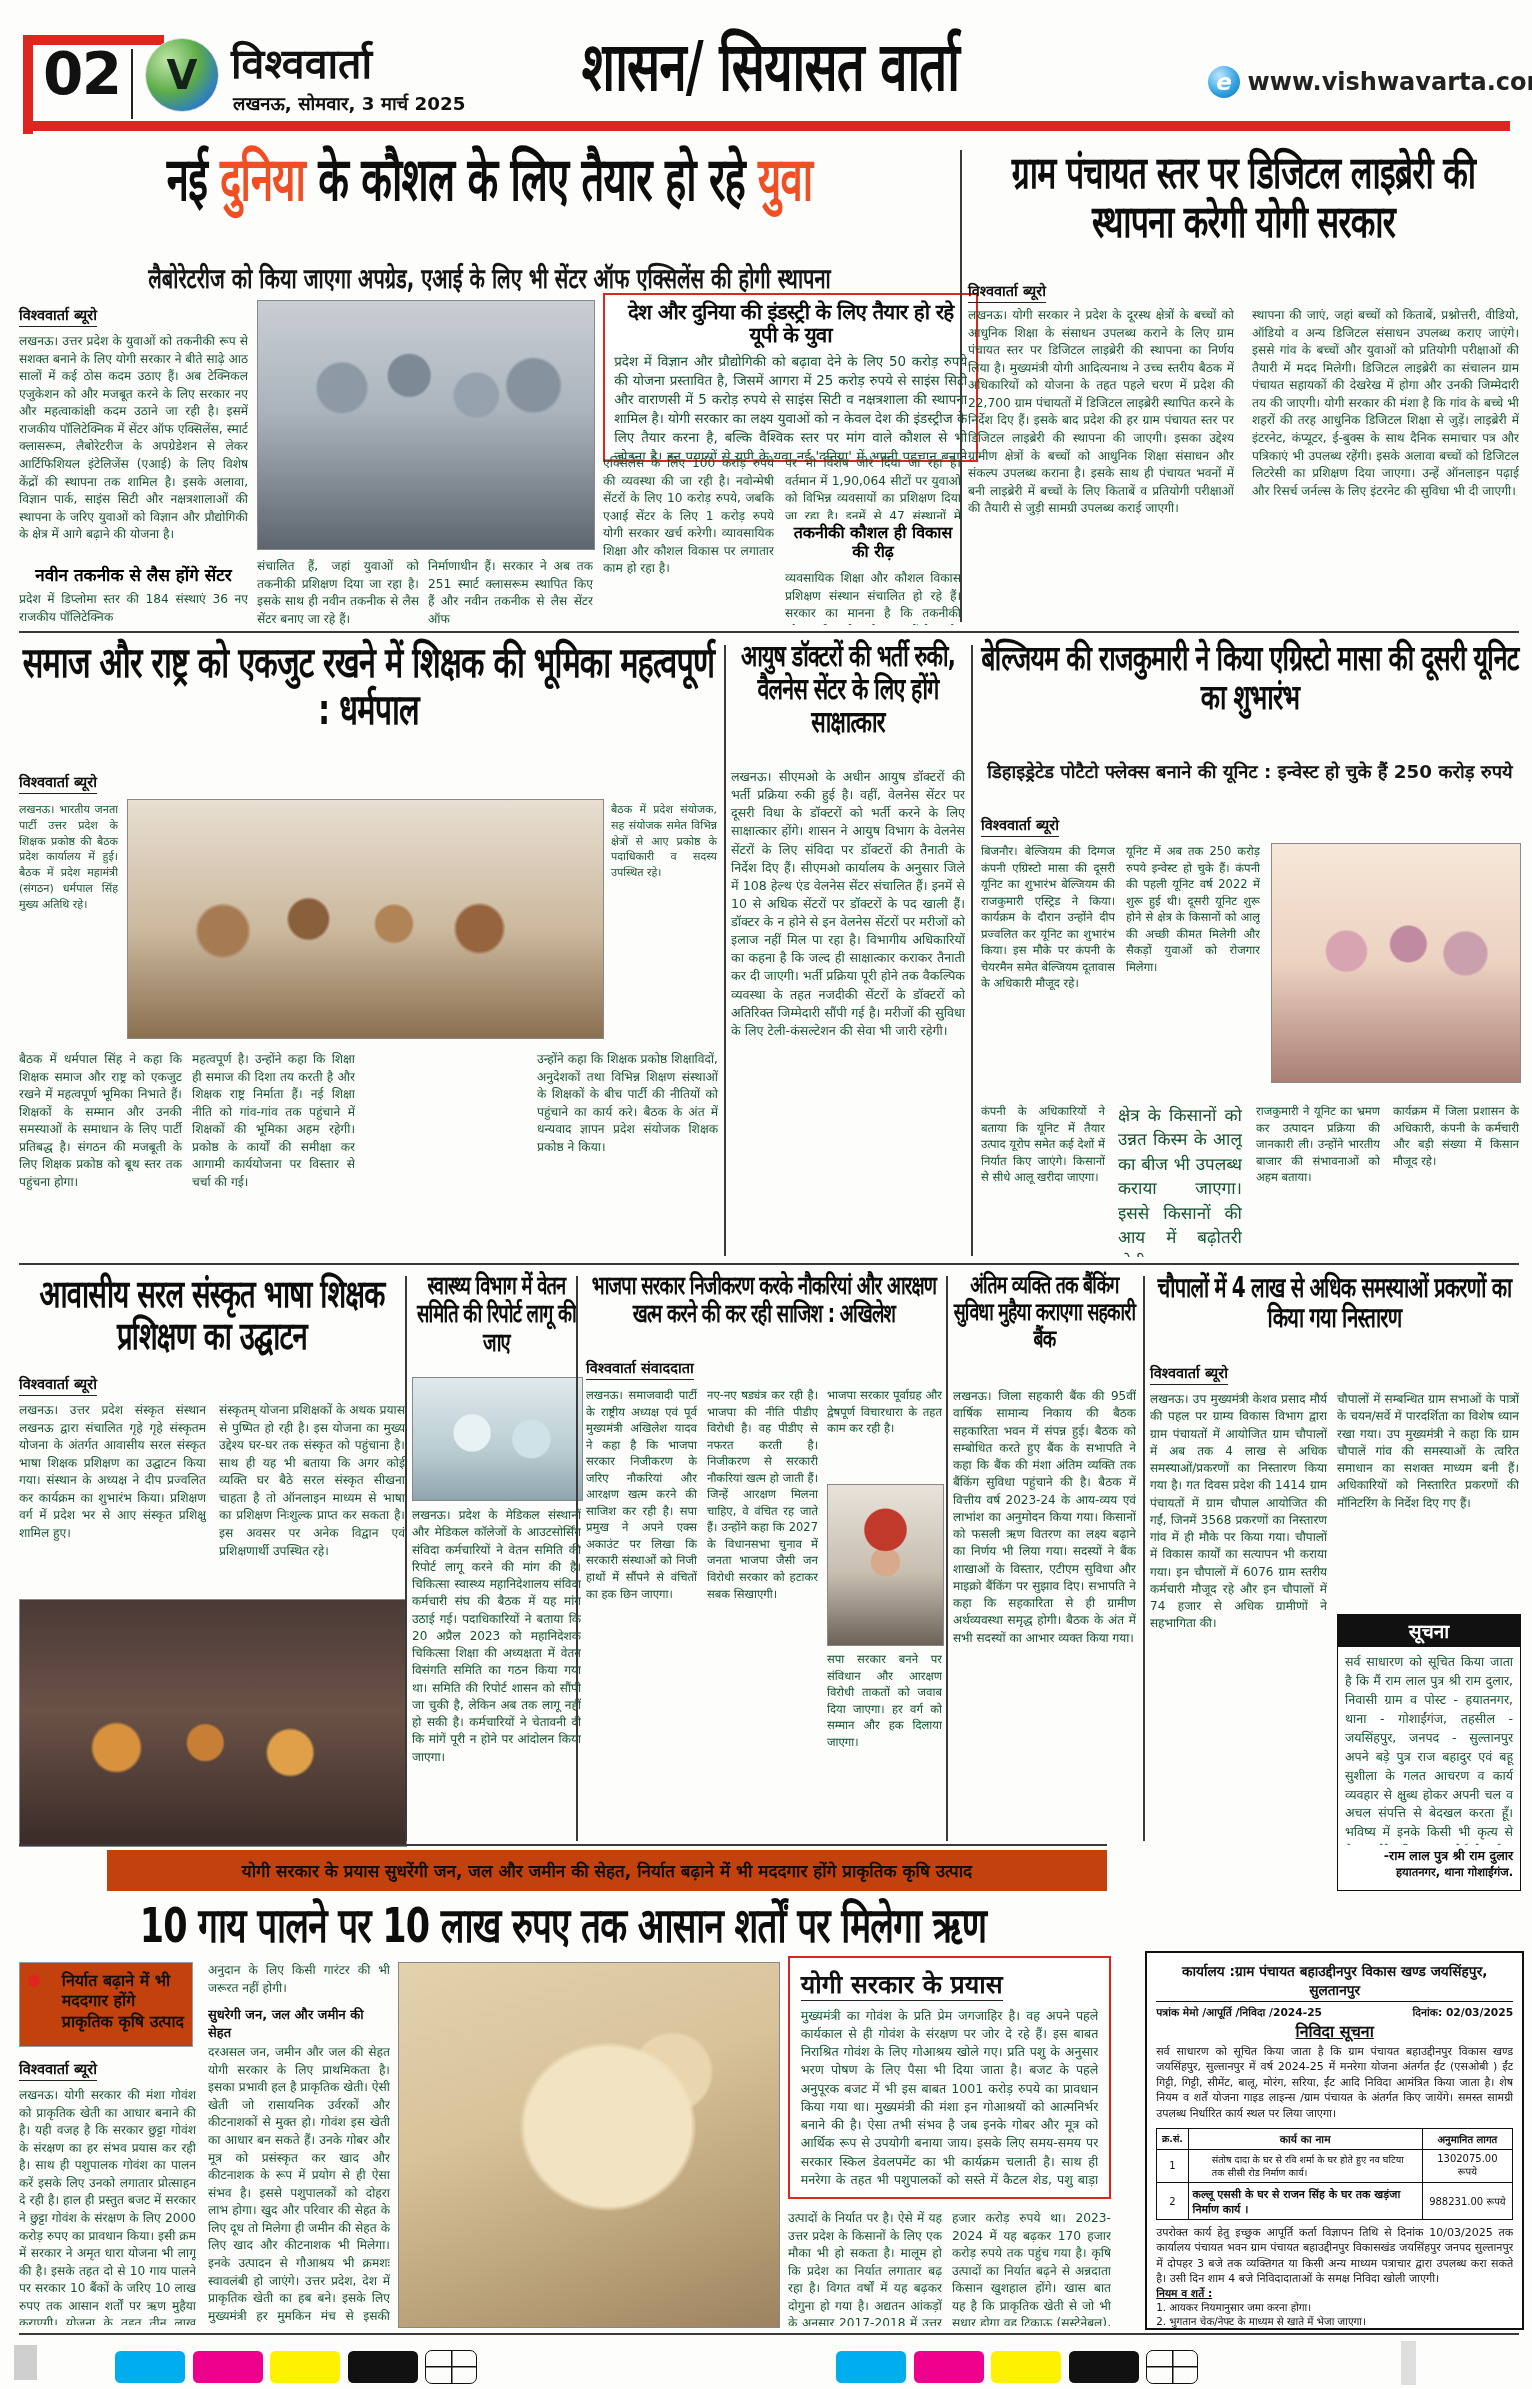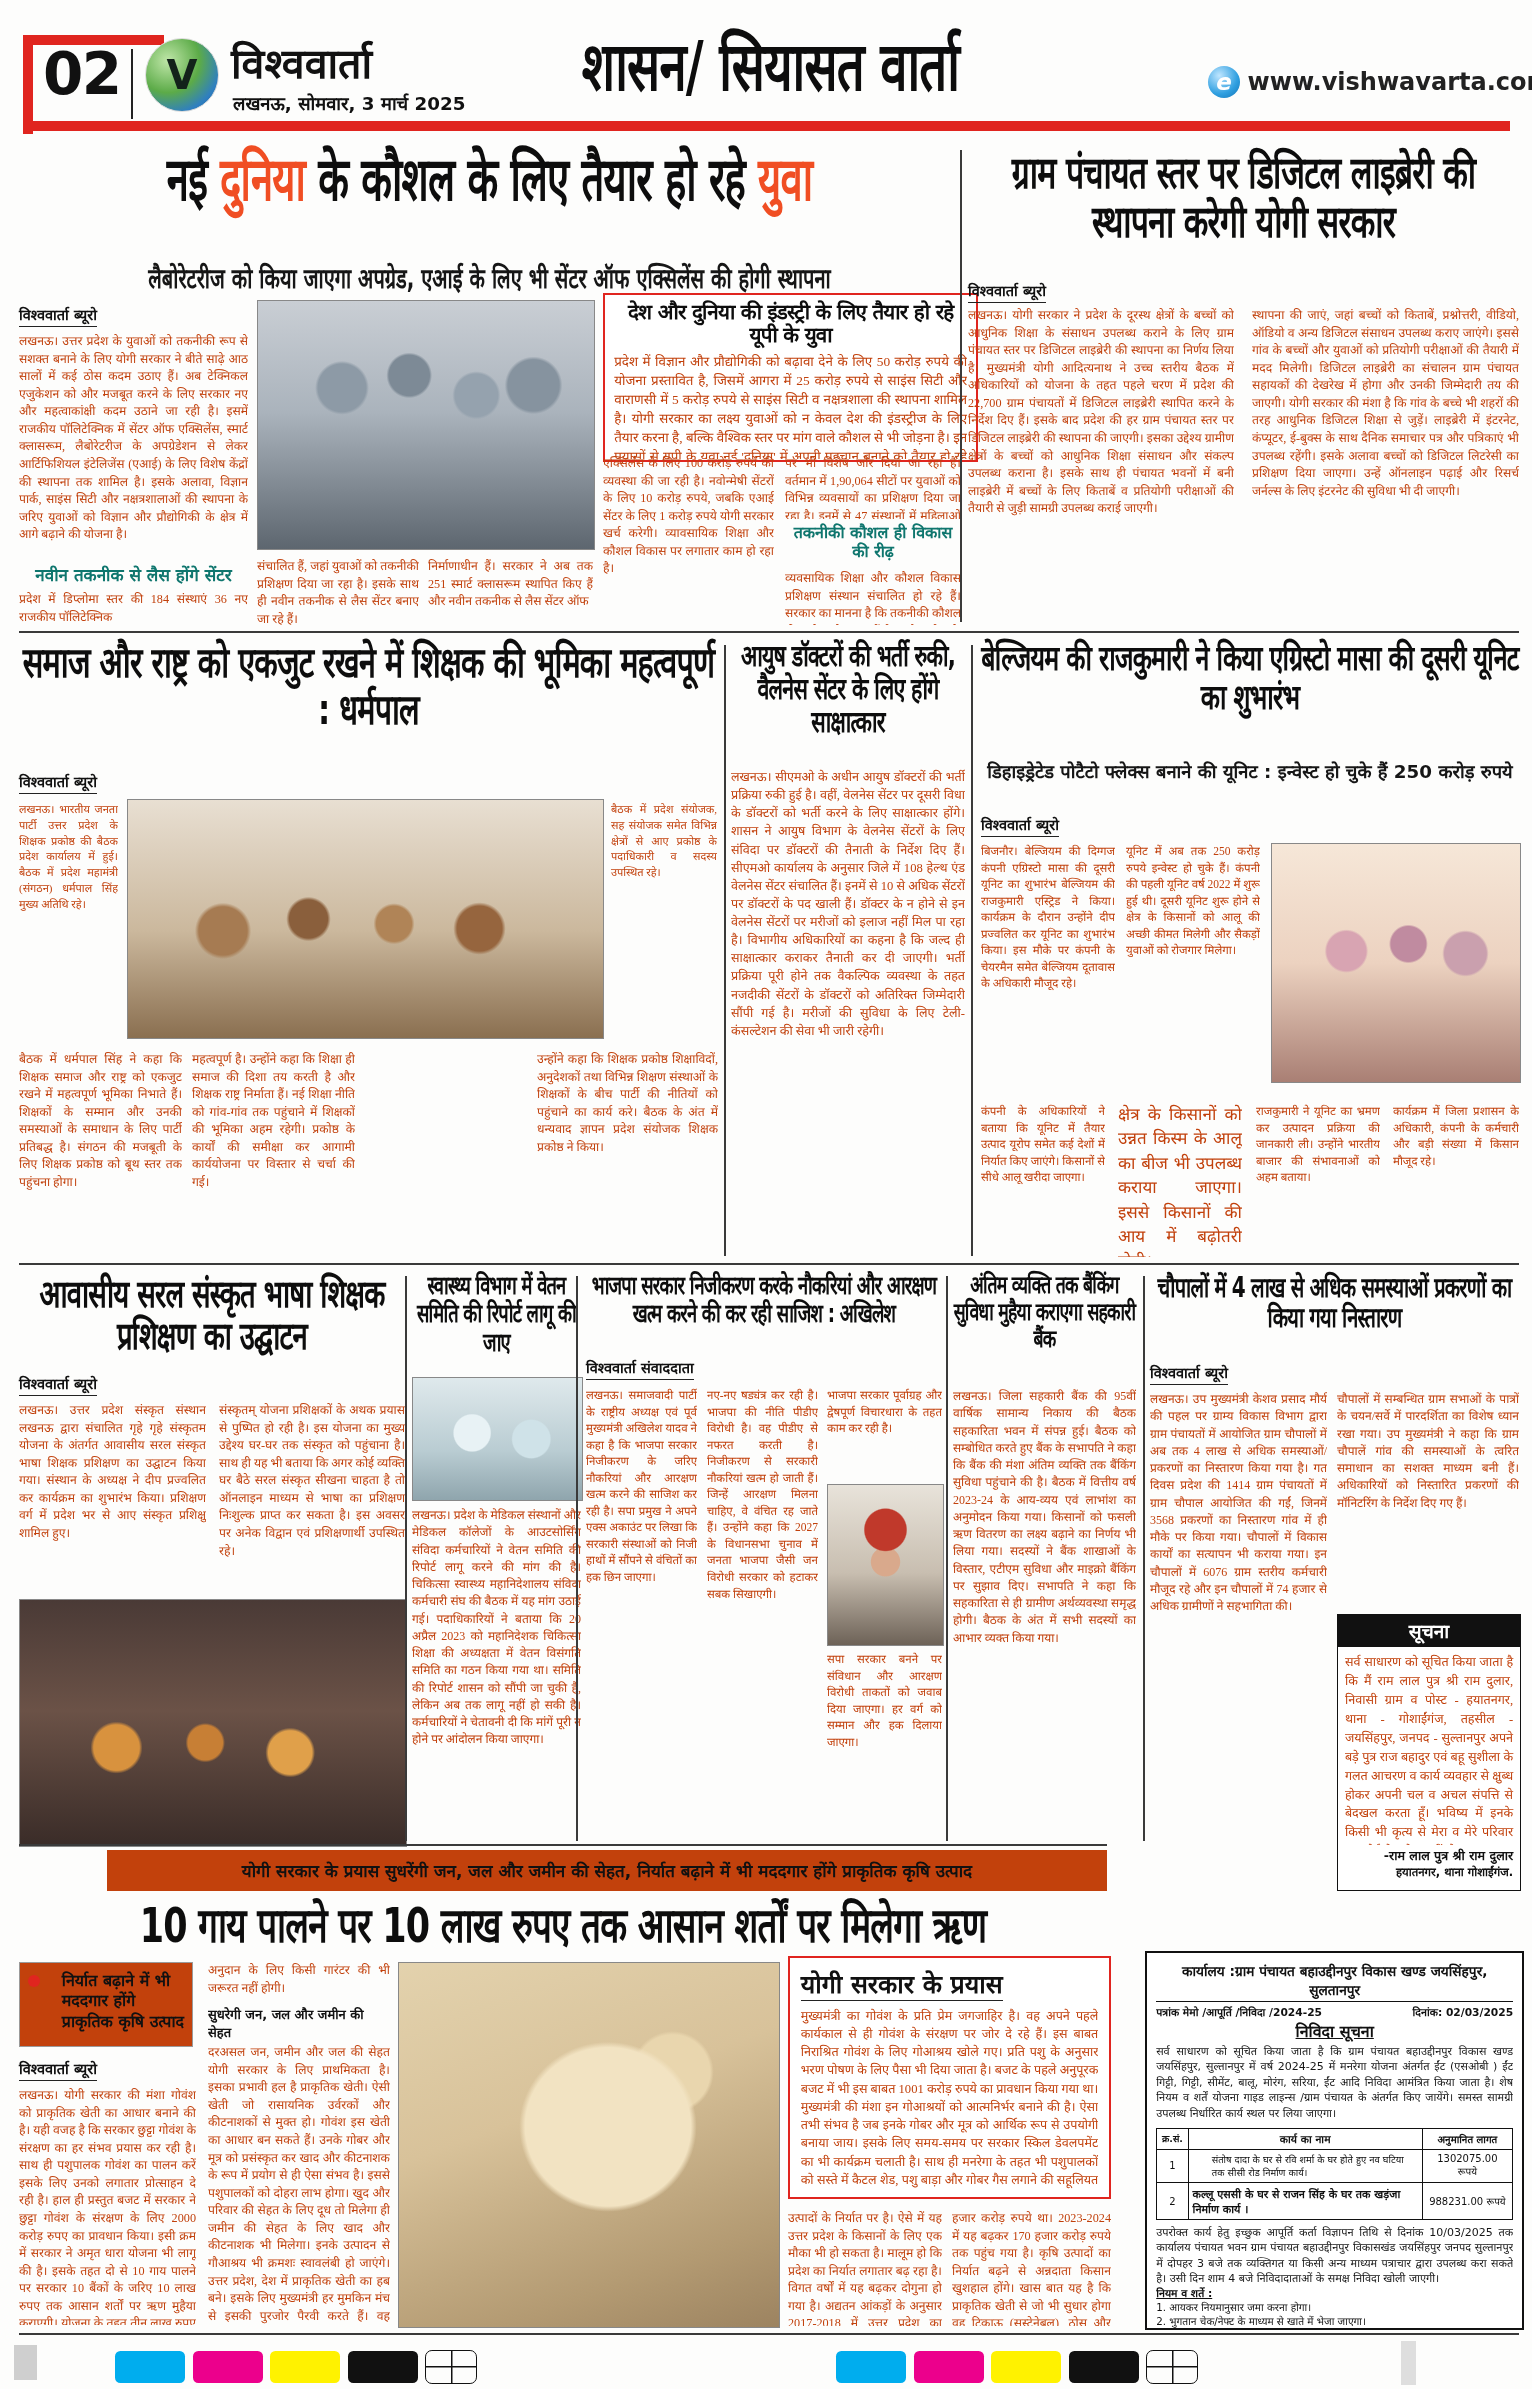--- a/index.html
+++ b/index.html
@@ -5,23 +5,23 @@
   html,body{margin:0;padding:0;background:#e9e9e9;}
   .page{position:relative;width:1533px;height:2389px;background:#fdfdfc;margin:0 auto;overflow:hidden;
         font-family:"DejaVu Sans","Liberation Sans",sans-serif;color:#111;}
   .abs{position:absolute;}
   .hl{font-weight:800;color:#0d0d0d;text-align:center;line-height:1.12;letter-spacing:-0.8px;}
   .stretch{transform:scaleY(1.38);transform-origin:center top;}
   .stretch15{transform:scaleY(1.5);transform-origin:center top;}
   .nowrap{white-space:nowrap;}
   .sub{font-weight:700;text-align:center;color:#161616;}
   .byline{font-weight:700;font-size:14.5px;border-bottom:1.5px solid #222;display:inline-block;padding-bottom:1.5px;}
-  .bt{font-size:12.2px;line-height:1.44;text-align:justify;color:#c2410c;overflow:hidden;font-family:Liberation Serif, serif;}
+  .bt{font-size:12.2px;line-height:1.44;text-align:justify;color:#14532d;overflow:hidden;}
   .bt-s{font-size:11px;line-height:1.4;text-align:justify;color:#151515;overflow:hidden;}
-  .redsub{color:#0f766e;font-weight:800;text-align:center;line-height:1.2;}
+  .redsub{color:#000000;font-weight:800;text-align:center;line-height:1.2;}
   .vrule{width:1.5px;background:#3a3a3a;}
   .hrule{height:1.5px;background:#3a3a3a;}
   .ph{border:0.8px solid #888;}
   .redbox{border:2.3px solid #e0251f;background:#fff;}
   .peach{background:#c2410c;}
   .sw{width:70px;height:32px;border-radius:5.3px;}
   .swgroup{display:flex;gap:7.6px;align-items:center;}
   .regmark{width:50px;height:32px;border:1.5px solid #111;border-radius:6.9px;
     background:linear-gradient(#111,#111) center/100% 1.5px no-repeat,linear-gradient(#111,#111) center/1.5px 100% no-repeat;}
   .logo{width:72px;height:72px;border-radius:50%;background:radial-gradient(circle at 30% 30%,#bfe6a8,#5cab48 45%,#2f7fc0 75%,#1b5e96);

